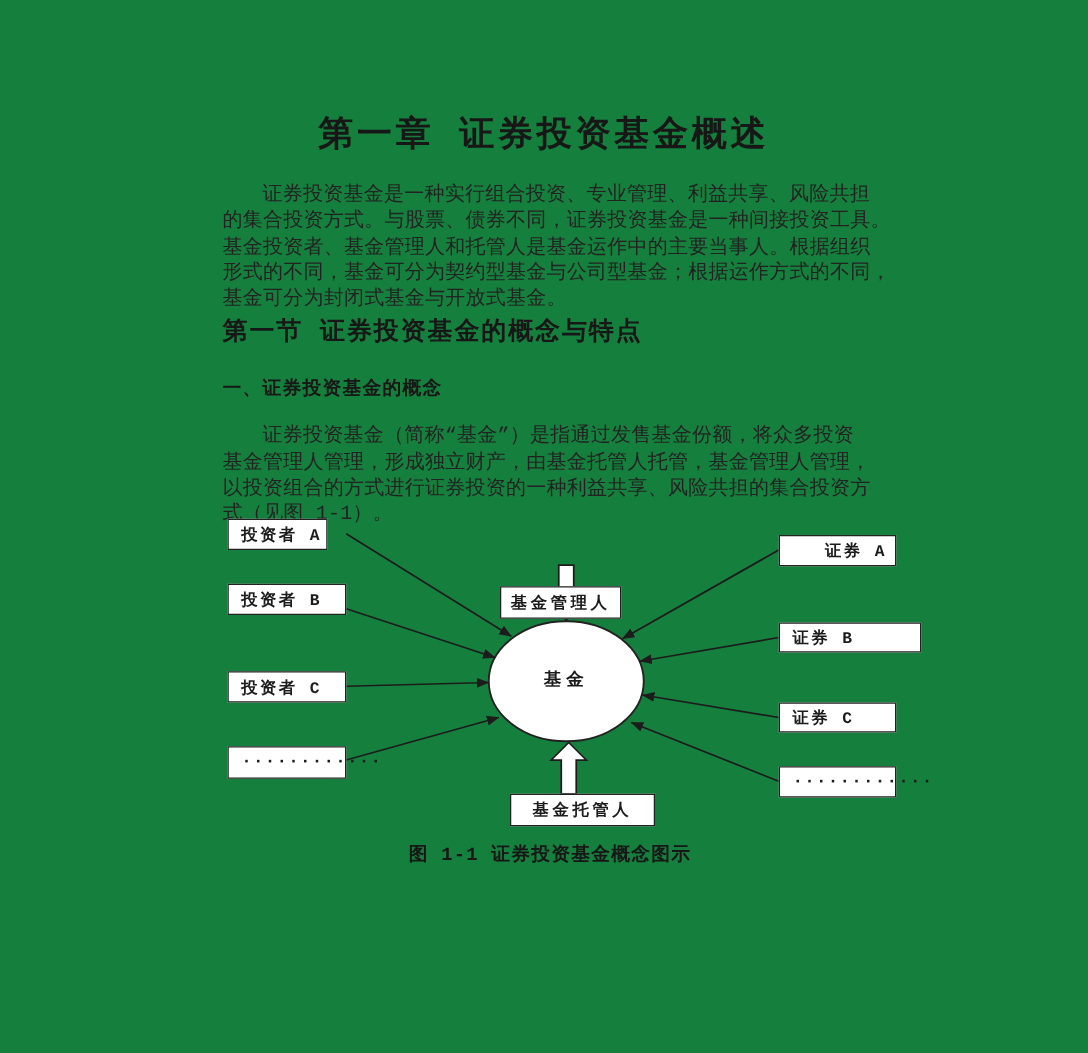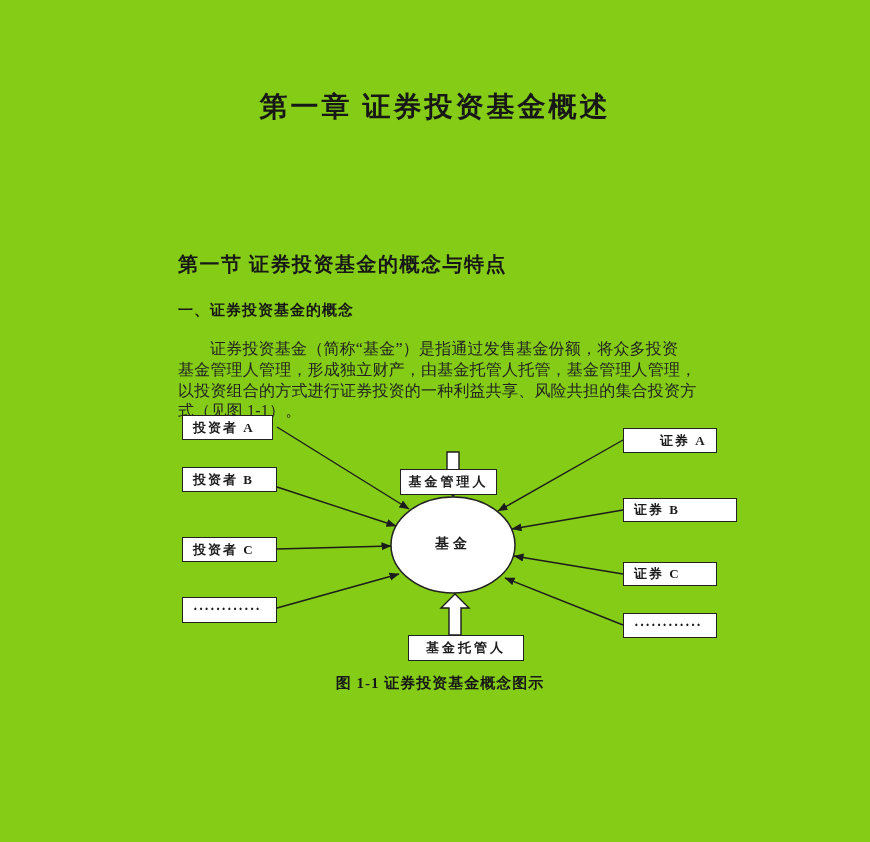--- a/index.html
+++ b/index.html
@@ -1,21 +1,21 @@
 <!DOCTYPE html>
 <html><head>
 <meta charset="utf-8">
 <style>
   html,body{margin:0;padding:0;background:#ffffff;}
   .page{
     position:relative;
     width:870px;height:842px;
-    background:#84cc16;
+    background:#15803d;
     overflow:hidden;
-    font-family:Liberation Serif, serif;
+    font-family:Liberation Mono, monospace;
     color:#1c1c1c;
   }
   .chapter-title{
     position:absolute;left:0;top:88px;width:870px;
     text-align:center;
     font-size:28px;font-weight:bold;letter-spacing:3px;
     color:#171717;margin:0;
   }
   .para{position:absolute;left:178px;width:530px;font-size:16px;line-height:20.8px;color:#222222;}
   .para .ln{white-space:nowrap;letter-spacing:0.2px;}
@@ -55,20 +55,27 @@
     color:#171717;
   }
 </style>
 </head>
 <body>
 
 <div class="page">
 
   <h1 class="chapter-title">第一章 证券投资基金概述</h1>
 
+  <div class="para p1">
+    <div class="ln indent">证券投资基金是一种实行组合投资、专业管理、利益共享、风险共担</div>
+    <div class="ln">的集合投资方式。与股票、债券不同，证券投资基金是一种间接投资工具。</div>
+    <div class="ln">基金投资者、基金管理人和托管人是基金运作中的主要当事人。根据组织</div>
+    <div class="ln">形式的不同，基金可分为契约型基金与公司型基金；根据运作方式的不同，</div>
+    <div class="ln">基金可分为封闭式基金与开放式基金。</div>
+  </div>
 
   <h2 class="section-heading">第一节 证券投资基金的概念与特点</h2>
 
   <h3 class="subsection-heading">一、证券投资基金的概念</h3>
 
   <div class="para p2">
     <div class="ln indent">证券投资基金（简称“基金”）是指通过发售基金份额，将众多投资</div>
     <div class="ln">基金管理人管理，形成独立财产，由基金托管人托管，基金管理人管理，</div>
     <div class="ln">以投资组合的方式进行证券投资的一种利益共享、风险共担的集合投资方</div>
     <div class="ln">式（见图 1-1）。</div>
@@ -93,21 +100,21 @@
       <line x1="623" y1="35" x2="498" y2="106" stroke="#1c1c1c" stroke-width="1.4" marker-end="url(#arr)"></line>
       <line x1="623" y1="105" x2="512" y2="124" stroke="#1c1c1c" stroke-width="1.4" marker-end="url(#arr)"></line>
       <line x1="623" y1="169" x2="514" y2="151" stroke="#1c1c1c" stroke-width="1.4" marker-end="url(#arr)"></line>
       <line x1="623" y1="220" x2="505" y2="173" stroke="#1c1c1c" stroke-width="1.4" marker-end="url(#arr)"></line>
 
       <polygon points="447,47 459,47 459,77 467,77 453,91 439,77 447,77" fill="#ffffff" stroke="#1c1c1c" stroke-width="1.4"></polygon>
 
       <polygon points="455,189 469,203 461,203 461,230 449,230 449,203 441,203" fill="#ffffff" stroke="#1c1c1c" stroke-width="1.4"></polygon>
     </svg>
 
-    <div class="dbox lpad" style="left:182px;top:10px;width:91px;height:25px;align-items:center;">
+    <div class="dbox lpad" style="left:182px;top:10px;width:80px;height:25px;align-items:center;">
         <span>投资者 A</span>
       </div>
     <div class="dbox lpad" style="left:182px;top:62px;width:95px;height:25px;">
         <span>投资者 B</span>
       </div>
     <div class="dbox lpad" style="left:182px;top:132px;width:95px;height:25px;">
         <span>投资者 C</span>
       </div>
     <div class="dbox lpad dots" style="left:182px;top:192px;width:95px;height:26px;">
         <span>············</span>

